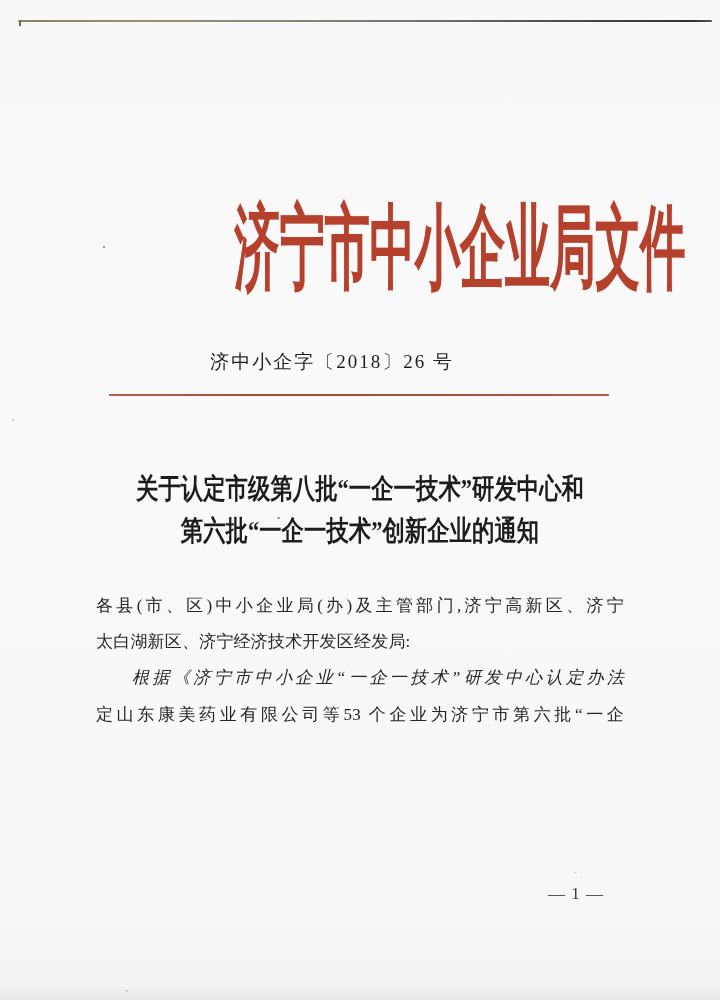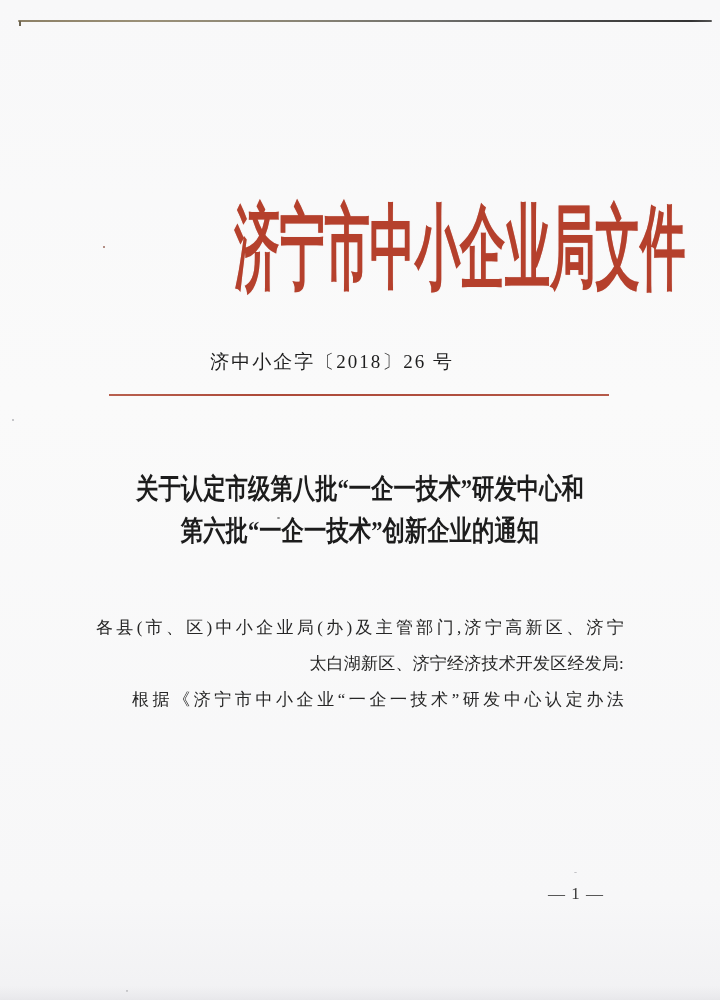--- a/index.html
+++ b/index.html
@@ -57,25 +57,24 @@
     text-align: center; font-weight: bold; color: #1c1c1c;
     font-size: 28px; line-height: 42px;
     transform: scaleX(0.80); transform-origin: center;
     white-space: nowrap;
   }
   
   .body-text {
     position: absolute; left: 96px; top: 588px; width: 528px;
     font-size: 17px; line-height: 36.2px; color: #262626;
     letter-spacing: 0.2px;
-    margin-top: 22px;
   }
-  .bline { width: 528px; text-align: right; }
+  .bline { width: 528px; }
   .jl { text-align: justify; text-align-last: justify; }
-  .indent2 { padding-left: 36px; width: 492px; }
+  .indent2 { padding-left: 36px; width: 492px; font-style: italic; }
   
   .page-number {
     position: absolute; left: 541px; top: 884px; width: 70px;
     font-size: 17px; line-height: 20px; letter-spacing: 1px;
     color: #3a3a3a; text-align: center; white-space: nowrap;
   }
   
   .scan-bottom {
     position: absolute; left: 0; bottom: 0; width: 720px; height: 14px;
     background: linear-gradient(180deg, rgba(230,230,234,0) 0%, #ebebee 70%, #e7e7ea 100%);
@@ -99,20 +98,21 @@
 
   <div class="subject">
     <div>关于认定市级第八批“一企一技术”研发中心和</div>
     <div>第六批“一企一技术”创新企业的通知</div>
   </div>
 
   <div class="body-text">
     <div class="bline jl">各县(市、区)中小企业局(办)及主管部门,济宁高新区、济宁</div>
     <div class="bline">太白湖新区、济宁经济技术开发区经发局:</div>
     <div class="bline jl indent2">根据《济宁市中小企业“一企一技术”研发中心认定办法</div>
+    <div class="bline jl">定山东康美药业有限公司等53 个企业为济宁市第六批“一企</div>
   </div>
 
   <div class="page-number">— 1 —</div>
 
   <div class="speck speck-a"></div>
   <div class="speck speck-b"></div>
   <div class="speck speck-c"></div>
   <div class="speck speck-d"></div>
   <div class="speck speck-e"></div>
 

